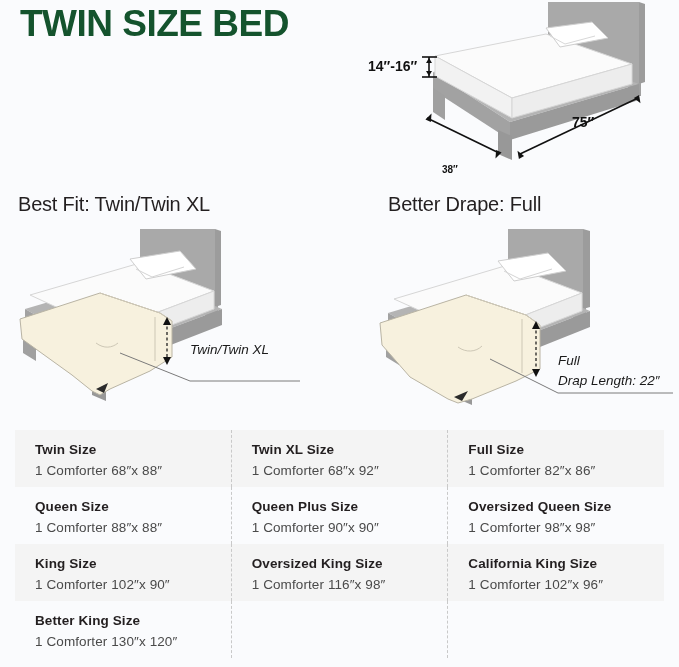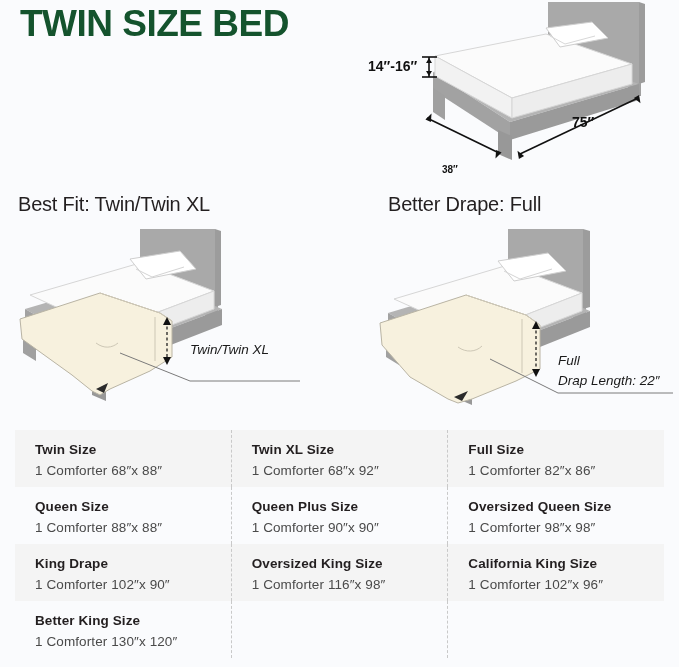--- a/index.html
+++ b/index.html
@@ -217,21 +217,21 @@
         <div class="tcell-desc">1 Comforter 90″x 90″</div>
       </div>
       <div class="tcell">
         <div class="tcell-title">Oversized Queen Size</div>
         <div class="tcell-desc">1 Comforter 98″x 98″</div>
       </div>
     </div>
 
     <div class="trow shaded">
       <div class="tcell">
-        <div class="tcell-title">King Drape</div>
+        <div class="tcell-title">King Size</div>
         <div class="tcell-desc">1 Comforter 102″x 90″</div>
       </div>
       <div class="tcell">
         <div class="tcell-title">Oversized King Size</div>
         <div class="tcell-desc">1 Comforter 116″x 98″</div>
       </div>
       <div class="tcell">
         <div class="tcell-title">California King Size</div>
         <div class="tcell-desc">1 Comforter 102″x 96″</div>
       </div>

